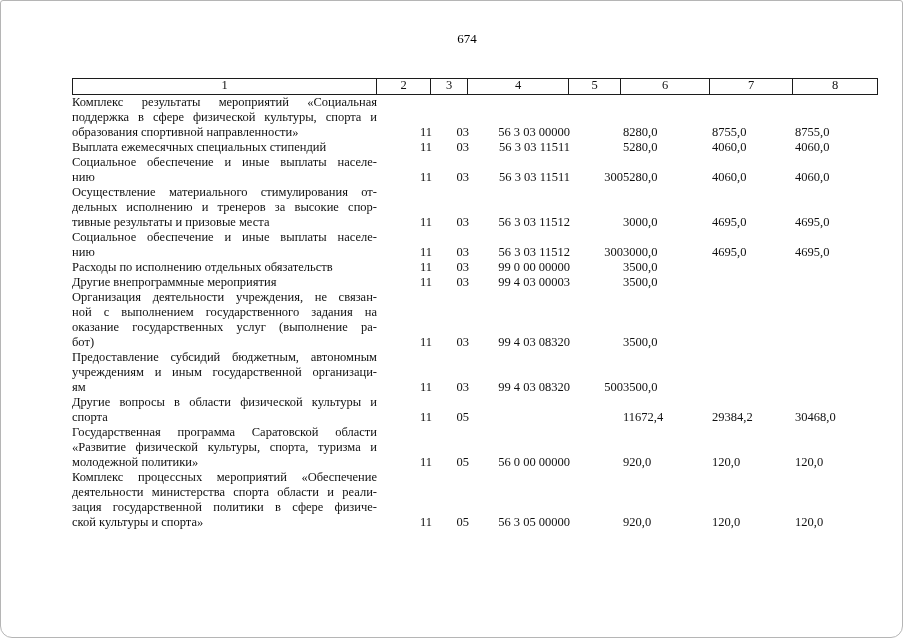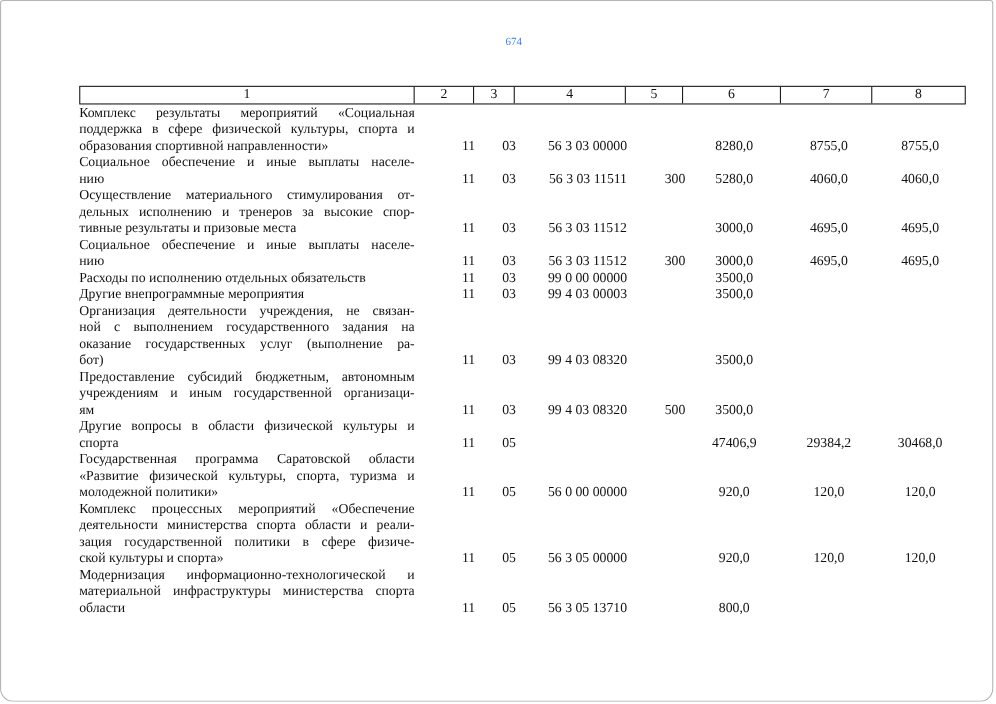--- a/index.html
+++ b/index.html
@@ -12,22 +12,22 @@
     background:#ffffff;
     border:1px solid #b5b5b5;
     border-radius:3px 3px 12px 12px;
     overflow:hidden;
   }
 
   .page-number {
     position:absolute;
     top:30px; left:466px;
     transform:translateX(-50%);
-    font-size:10px; line-height:15px;
-    color:#3b82f6;
+    font-size:13px; line-height:15px;
+    color:#000000;
   }
 
   .tbl { position:absolute; left:71px; top:77px; width:806px; }
 
   
   .thead {
     display:flex;
     border:1px solid #1c1c1c;
     border-top-width:1.5px;
     height:17px;
@@ -51,21 +51,21 @@
     font-size:12.5px; line-height:15px;
     color:#111111;
   }
   col.w1 { width:305px; } col.w2 { width:55px; } col.w3 { width:37px; }
   col.w4 { width:101px; } col.w5 { width:53px; } col.w6 { width:89px; }
   col.w7 { width:83px; } col.w8 { width:83px; }
 
   td.c1 { padding-left:10px; padding-right:3px; }
   td.c2, td.c3, td.c4 { text-align:right; }
   td.c5 { text-align:right; padding-right:2px; }
-  td.c6, td.c7, td.c8 { text-align:center; padding-right:11px; }
+  td.c6, td.c7, td.c8 { text-align:left; padding-right:11px; }
 
   .ln { height:15px; line-height:15px; overflow:hidden; }
   .ln.just { text-align:justify; text-align-last:justify; }
 </style>
 </head>
 <body>
 
 <div class="page">
 
   <div class="page-number">674</div>
@@ -104,20 +104,32 @@
         </td>
         <td class="c2">11</td>
         <td class="c3">03</td>
         <td class="c4">56 3 03 00000</td>
         <td class="c5"></td>
         <td class="c6">8280,0</td>
         <td class="c7">8755,0</td>
         <td class="c8">8755,0</td>
       </tr>
 
+      <tr>
+        <td class="c1">
+          <div class="ln">Выплата ежемесячных специальных стипендий</div>
+        </td>
+        <td class="c2">11</td>
+        <td class="c3">03</td>
+        <td class="c4">56 3 03 11511</td>
+        <td class="c5"></td>
+        <td class="c6">5280,0</td>
+        <td class="c7">4060,0</td>
+        <td class="c8">4060,0</td>
+      </tr>
 
       <tr>
         <td class="c1">
           <div class="ln just">Социальное обеспечение и иные выплаты населе-</div>
           <div class="ln">нию</div>
         </td>
         <td class="c2">11</td>
         <td class="c3">03</td>
         <td class="c4">56 3 03 11511</td>
         <td class="c5">300</td>
@@ -214,21 +226,21 @@
 
       <tr>
         <td class="c1">
           <div class="ln just">Другие вопросы в области физической культуры и</div>
           <div class="ln">спорта</div>
         </td>
         <td class="c2">11</td>
         <td class="c3">05</td>
         <td class="c4"></td>
         <td class="c5"></td>
-        <td class="c6">47406,9</td>
+        <td class="c6">11672,4</td>
         <td class="c7">29384,2</td>
         <td class="c8">30468,0</td>
       </tr>
 
       <tr>
         <td class="c1">
           <div class="ln just">Государственная программа Саратовской области</div>
           <div class="ln just">«Развитие физической культуры, спорта, туризма и</div>
           <div class="ln">молодежной политики»</div>
         </td>
@@ -250,31 +262,17 @@
         </td>
         <td class="c2">11</td>
         <td class="c3">05</td>
         <td class="c4">56 3 05 00000</td>
         <td class="c5"></td>
         <td class="c6">920,0</td>
         <td class="c7">120,0</td>
         <td class="c8">120,0</td>
       </tr>
 
-      <tr>
-        <td class="c1">
-          <div class="ln just">Модернизация информационно-технологической и</div>
-          <div class="ln just">материальной инфраструктуры министерства спорта</div>
-          <div class="ln">области</div>
-        </td>
-        <td class="c2">11</td>
-        <td class="c3">05</td>
-        <td class="c4">56 3 05 13710</td>
-        <td class="c5"></td>
-        <td class="c6">800,0</td>
-        <td class="c7"></td>
-        <td class="c8"></td>
-      </tr>
 
     </tbody>
       </table>
   </div>
 </div>
 
 </body></html>

